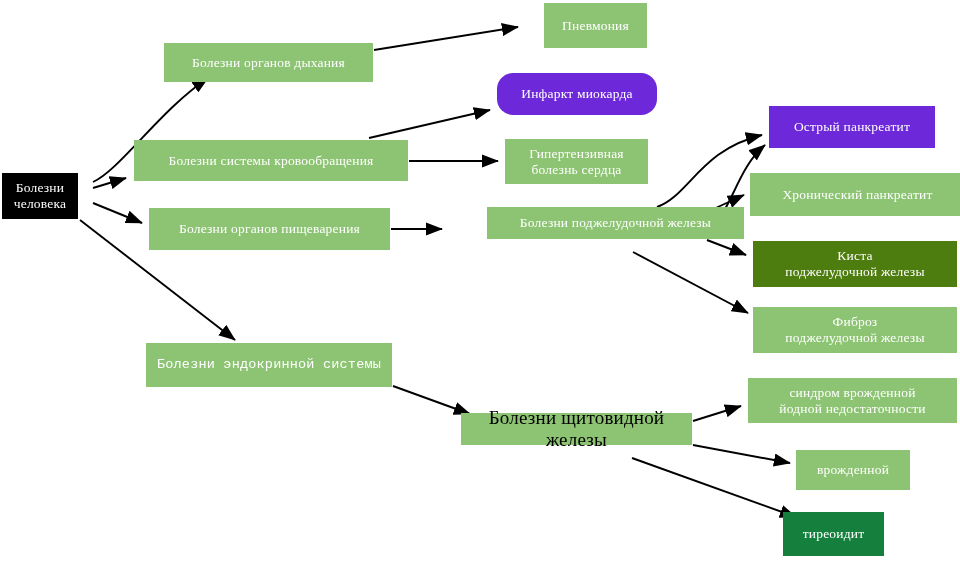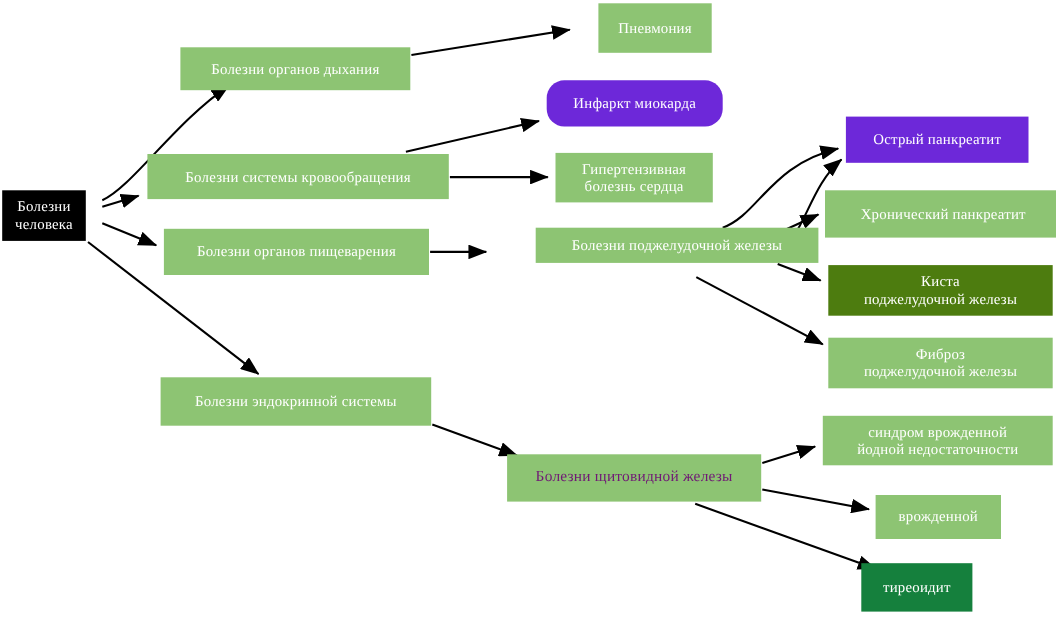--- a/index.html
+++ b/index.html
@@ -109,24 +109,24 @@
         <span class="node-label">Хронический панкреатит</span>
       </div>
       <div class="node" style="left: 753px; top: 241px; width: 204px; height: 46px; background: #4d7c0f; color: rgb(255, 255, 255); font-size: 13.5px;">
         <span class="node-label">Киста
 поджелудочной железы</span>
       </div>
       <div class="node" style="left: 753px; top: 307px; width: 204px; height: 46px; background: rgb(141, 196, 115); color: rgb(255, 255, 255); font-size: 13.5px;">
         <span class="node-label">Фиброз
 поджелудочной железы</span>
       </div>
-      <div class="node" style="left: 146px; top: 343px; width: 246px; height: 44px; background: rgb(141, 196, 115); color: rgb(255, 255, 255); font-size: 13.5px;">
+      <div class="node" style="left: 146px; top: 343px; width: 246px; height: 44px; background: rgb(141, 196, 115); color: rgb(255, 255, 255); font-size: 13.5px; font-family: Liberation Mono, monospace;">
         <span class="node-label">Болезни эндокринной системы</span>
       </div>
-      <div class="node" style="left: 461px; top: 413px; width: 231px; height: 43px; background: rgb(141, 196, 115); color: #701a75; font-size: 14px;">
+      <div class="node" style="left: 461px; top: 413px; width: 231px; height: 32px; background: rgb(141, 196, 115); color: #000000; font-size: 19px;">
         <span class="node-label">Болезни щитовидной железы</span>
       </div>
       <div class="node" style="left: 748px; top: 378px; width: 209px; height: 45px; background: rgb(141, 196, 115); color: rgb(255, 255, 255); font-size: 13.5px;">
         <span class="node-label">синдром врожденной
 йодной недостаточности</span>
       </div>
       <div class="node" style="left: 796px; top: 450px; width: 114px; height: 40px; background: rgb(141, 196, 115); color: rgb(255, 255, 255); font-size: 13.5px;">
         <span class="node-label">врожденной</span>
       </div>
       <div class="node" style="left: 783px; top: 512px; width: 101px; height: 44px; background: #15803d; color: rgb(255, 255, 255); font-size: 13.5px;">

